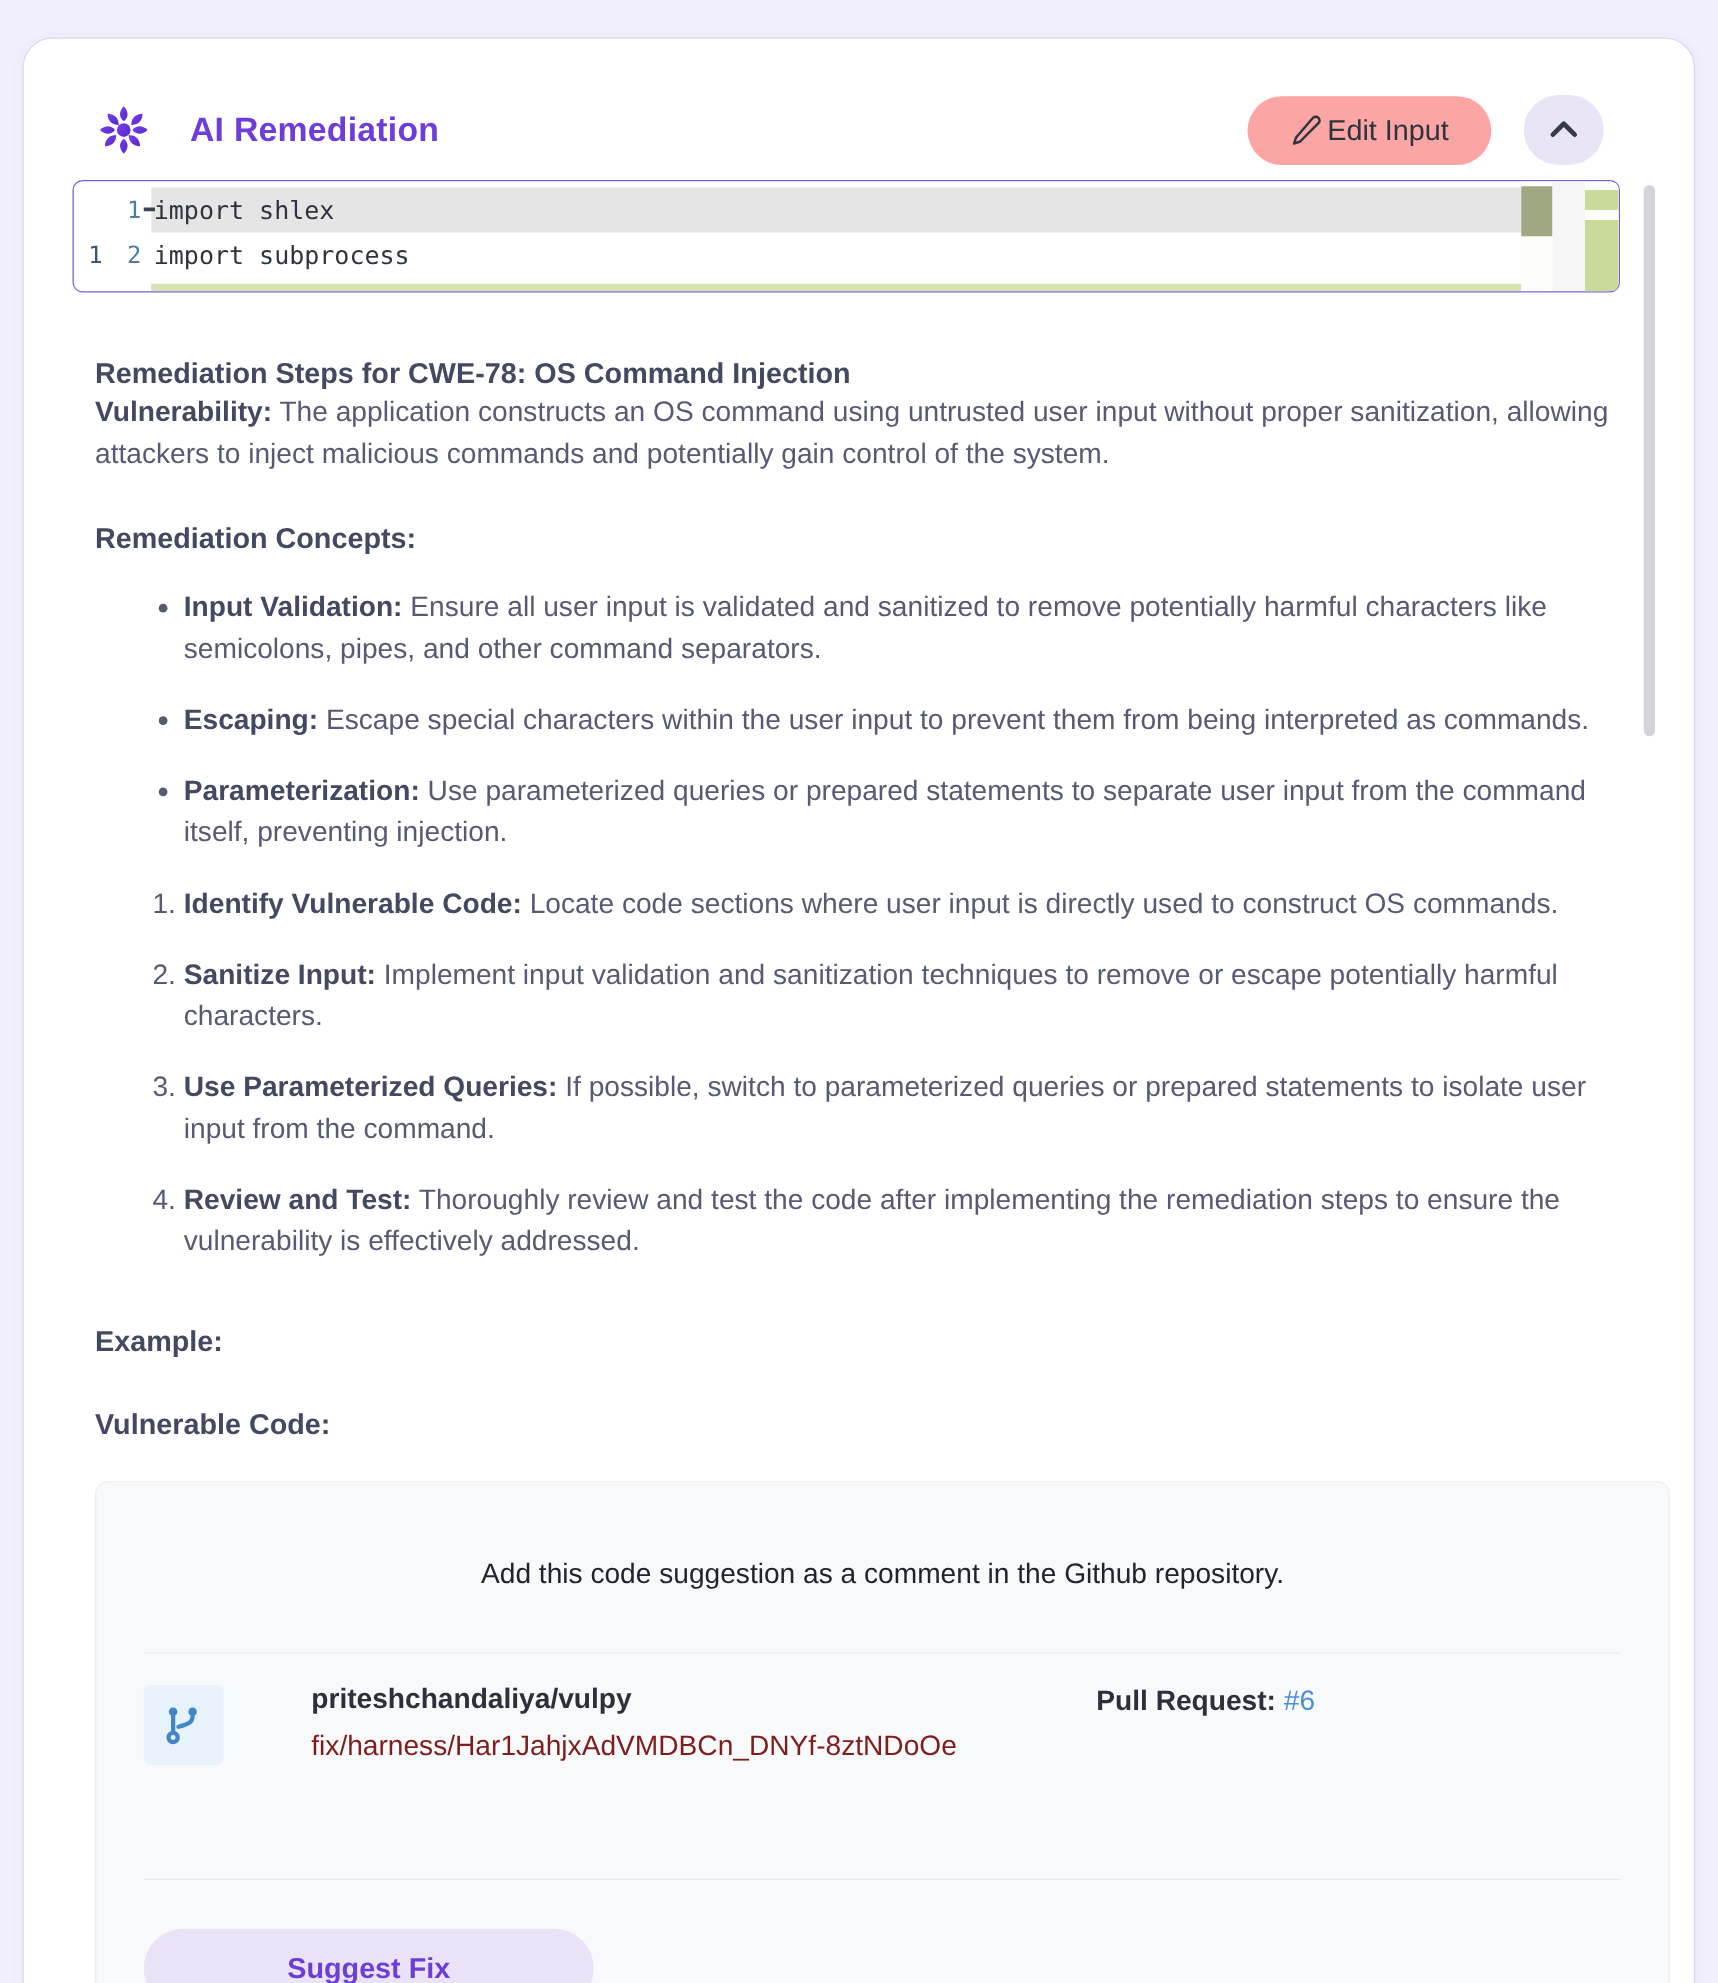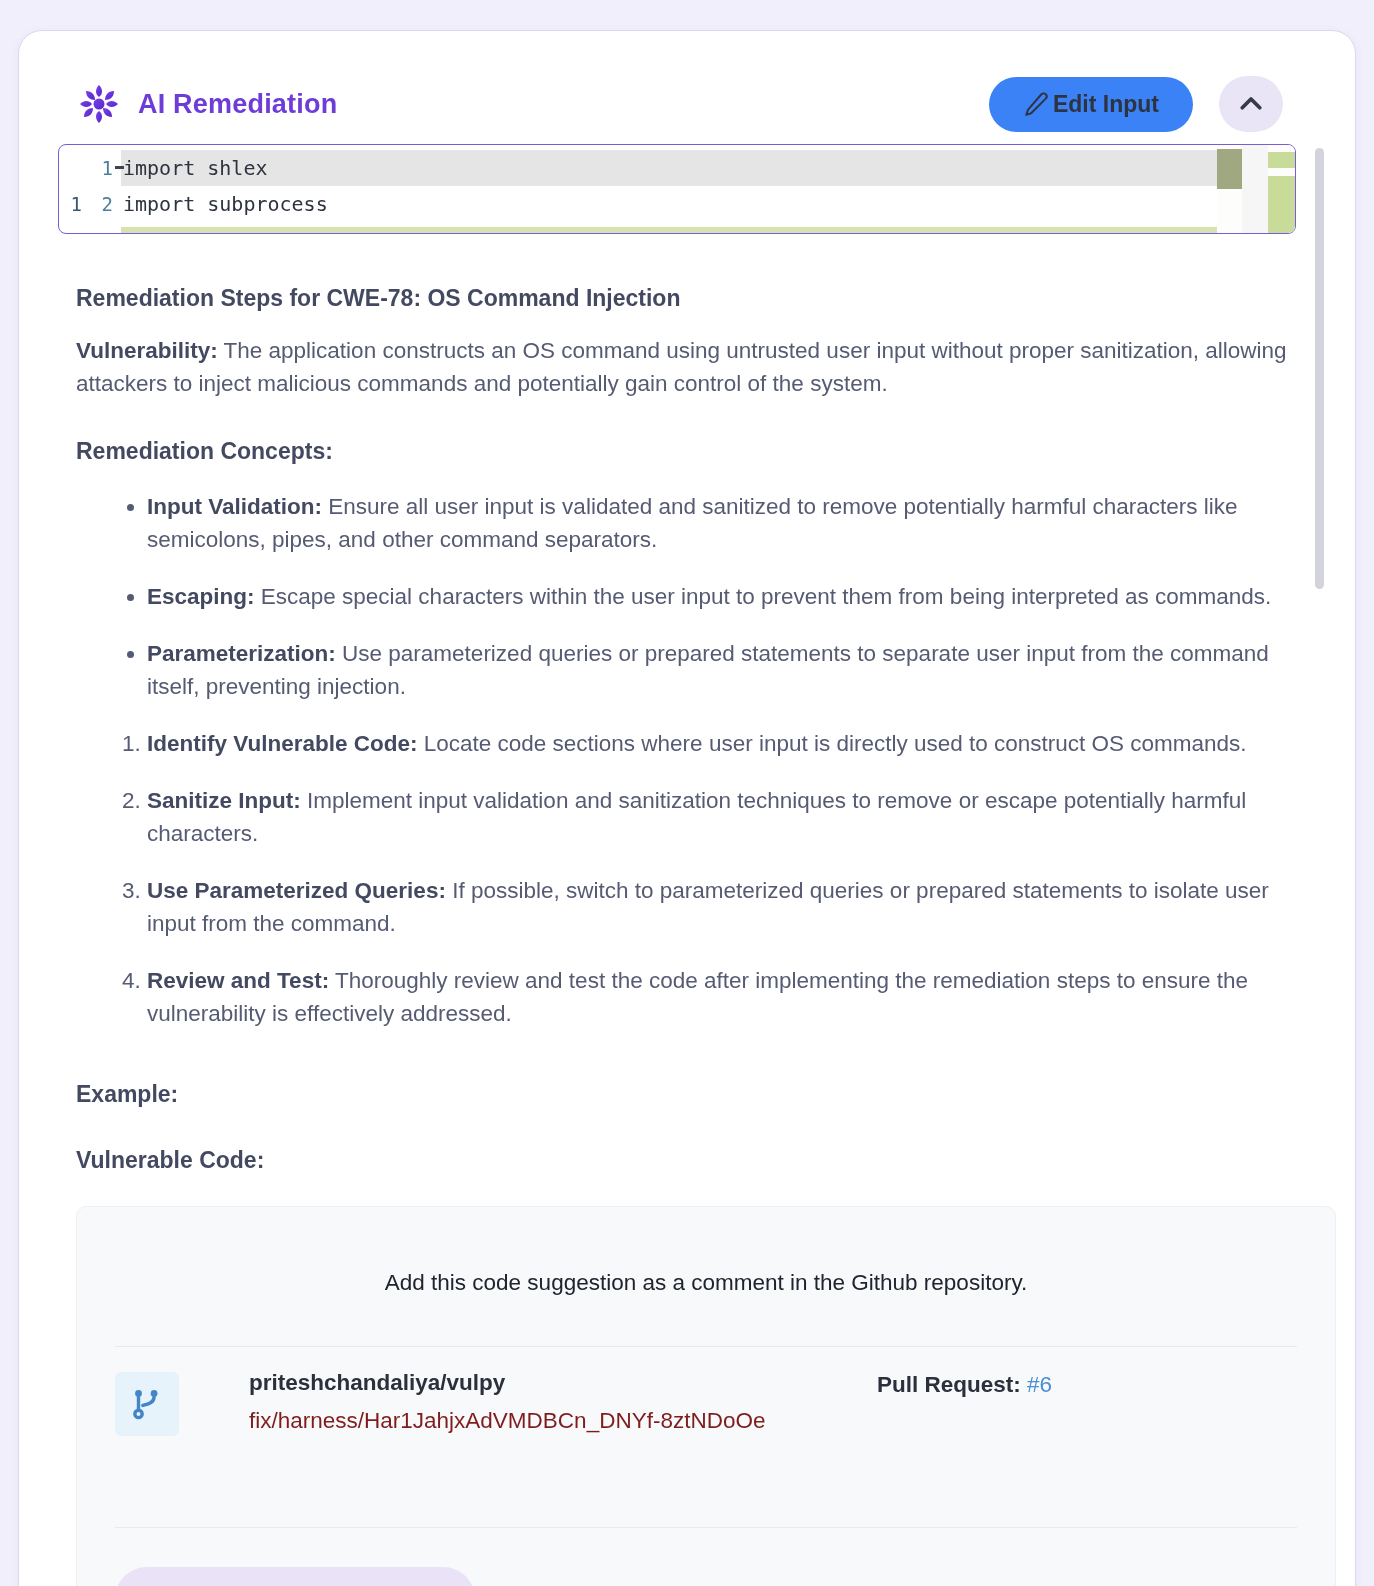--- a/index.html
+++ b/index.html
@@ -18,32 +18,32 @@
     border: 1px solid #ddd6f3;
     border-radius: 24px;
     box-shadow: 0 2px 10px rgba(110,60,217,0.06);
     padding: 45px 60px 0 39px;
   }
   
   .hdr {
     display: flex; align-items: center; justify-content: space-between;
     padding: 0 12px 0 18px;
   }
-  .hdr-left { display: flex; align-items: center; gap: 16px; }
+  .hdr-left { display: flex; align-items: center; gap: 30px; }
   .hdr-title {
     font-size: 27px; font-weight: bold; color: #6e3cd9;
     letter-spacing: 0.2px;
   }
   .hdr-right { display: flex; align-items: center; gap: 26px; }
   .btn-pill {
     display: flex; align-items: center; gap: 4px;
-    background: #3b82f6; border: none; cursor: pointer;
+    background: #fca5a5; border: none; cursor: pointer;
     border-radius: 28px; height: 55px; padding: 0 34px;
     font-family: "Liberation Sans", sans-serif;
-    font-size: 23px; color: #2e3340; font-weight: bold;
+    font-size: 23px; color: #2e3340;
   }
   .btn-circle {
     width: 64px; height: 56px; border-radius: 28px;
     background: #e9e5f7; border: none; cursor: pointer;
     display: flex; align-items: center; justify-content: center;
   }
   
   .filename {
     margin: 26px 0 0 18px;
     font-family: "DejaVu Sans Mono", monospace;
@@ -91,21 +91,21 @@
     background: #f6f6f7;
   }
   .overview-ruler { position: absolute; right: 0; top: 0; bottom: 0; width: 27px; background: #fdfdfb; }
   .ruler-mark { position: absolute; left: 0; right: 0; background: #c9db98; }
   .ruler-mark.m1 { top: 7px; height: 16px; }
   .ruler-mark.m2 { top: 31px; height: 58px; }
   
   .doc { padding: 0 0 0 18px; font-size: 22.5px; line-height: 33px; }
   .doc h3 { font-size: 23px; color: #434960; margin-top: 49px; line-height: 30px; }
   .doc h3.tight { margin-top: 36px; }
-  .doc p { margin-top: 21px; }
+  .doc p { }
   .doc b, .doc .lbl { font-weight: bold; color: #434960; }
   .doc ul, .doc ol { margin-top: 23px; padding-left: 71px; }
   .doc li { padding-left: 0px; margin-top: 24px; }
   .doc ul li::marker { color: #565b73; }
   
   .sg-card {
     margin: 31px 0 0 0;
     width: 1260px;
     background: #f8f9fb;
     border: 1px solid #edeff3;

